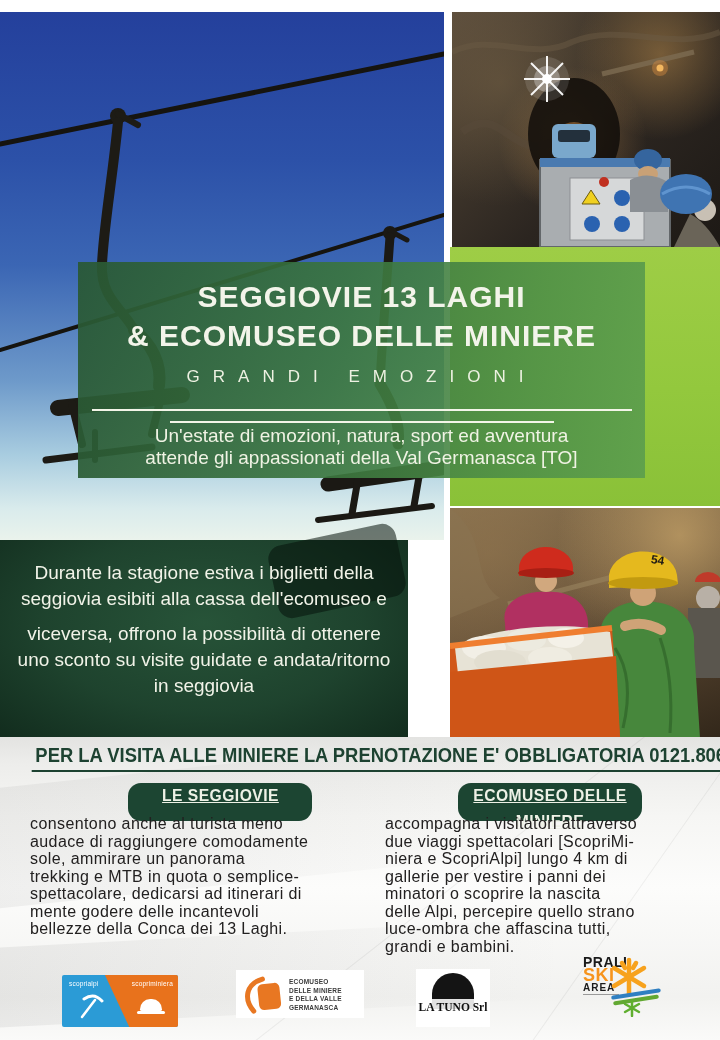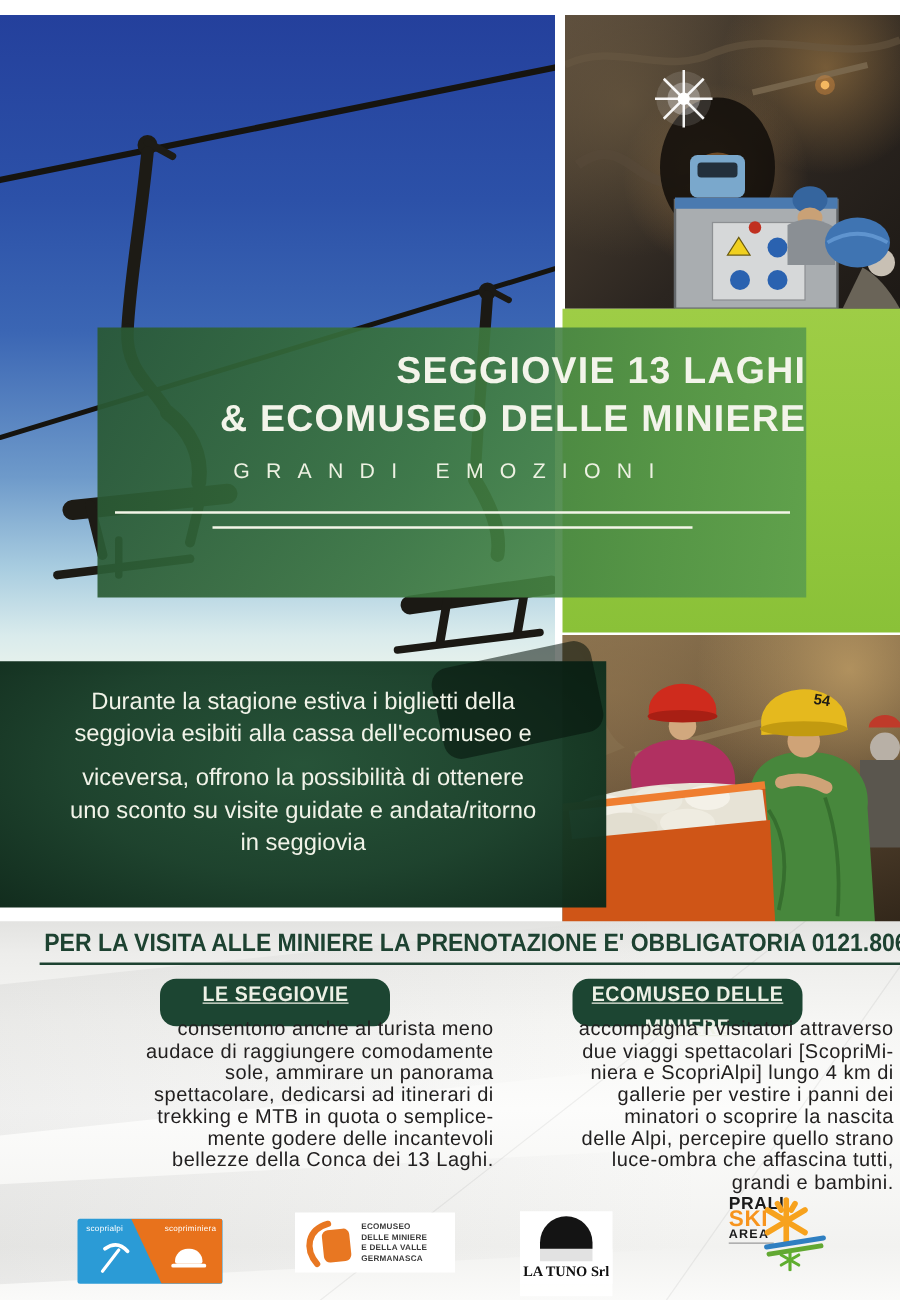--- a/index.html
+++ b/index.html
@@ -38,33 +38,33 @@
   .green-panel{
     left:450px;top:247px;width:270px;height:259px;
     background:linear-gradient(180deg,#9ecd46 0%,#93c83d 55%,#8ac138 100%);
   }
 
   
   .title-banner{
     left:78px;top:262px;width:567px;height:216px;
     background:linear-gradient(100deg,rgba(41,88,52,.93) 0%,rgba(58,117,62,.91) 45%,rgba(78,143,71,.89) 78%,rgba(90,157,78,.88) 100%);
   }
-  .banner-title{margin:15px 0 0;text-align:right;font-size:30px;line-height:39px;
+  .banner-title{margin:15px 0 0;text-align:center;font-size:30px;line-height:39px;
     font-weight:bold;letter-spacing:1px;color:#f3f4ea;}
   .banner-sub{margin:11px 0 0;text-align:center;font-size:17px;line-height:21px;
     letter-spacing:13px;color:#edf1e2;font-weight:400;}
   .wline{position:absolute;height:2px;background:#f3f5e8;}
   .line-upper{left:14px;top:147px;width:540px;}
   .line-lower{left:92px;top:159px;width:384px;}
   .banner-tagline{position:absolute;left:0;top:163px;width:100%;text-align:center;
     font-size:19px;line-height:22px;color:#f0f3e4;}
 
   
   .discount-block{
-    left:0;top:529px;width:485px;height:197px;
+    left:0;top:540px;width:408px;height:197px;
     background:radial-gradient(ellipse at 50% 42%,rgba(32,78,50,.97) 0%,rgba(23,61,39,.97) 55%,rgba(13,40,25,.98) 100%);
     color:#f1f3e8;text-align:center;
   }
   .discount-block .ghost-chair{position:absolute;right:6px;top:-6px;width:130px;height:74px;
     background:rgba(5,18,11,.55);border-radius:14px;transform:rotate(-12deg);}
   .discount-p{position:relative;font-size:19px;line-height:26px;}
   .discount-p1{margin-top:20px;}
   .discount-p2{margin-top:9px;}
 
   
@@ -90,21 +90,21 @@
     border-bottom:2px solid #1d4231;padding:0 4px 3px;white-space:nowrap;
   }
   .badge{
     position:absolute;top:46px;width:184px;height:38px;line-height:26px;
     background:#1c4532;border-radius:13px;color:#eef1e6;text-align:center;
     font-size:17px;font-weight:bold;letter-spacing:.5px;
   }
   .badge span{display:inline-block;transform:scaleX(.92);text-decoration:underline;}
   .badge-left{left:128px;}
   .badge-right{left:458px;}
-  .col-text{position:absolute;top:78px;text-align:right;color:#222020;
+  .col-text{position:absolute;top:78px;text-align:left;color:#222020;
     font-size:16px;line-height:17.5px;letter-spacing:.4px;}
   .col-left{left:30px;width:365px;}
   .col-right{left:385px;width:330px;}
 
   
   .scopri-logo{position:absolute;left:62px;top:238px;width:116px;height:52px;
     background:#2b9bd6;overflow:hidden;border-radius:2px;}
   .scopri-orange{position:absolute;left:0;top:0;width:100%;height:100%;
     background:#e8721c;clip-path:polygon(37% 0,100% 0,100% 100%,58% 100%);}
   .scopri-label{position:absolute;top:5px;font-size:6.5px;color:#fff;letter-spacing:.2px;}
@@ -117,21 +117,21 @@
 
   .ecomuseo-logo{position:absolute;left:236px;top:233px;width:128px;height:48px;background:#fff;}
   .ecomuseo-text{position:absolute;left:53px;top:8px;font-size:6.5px;line-height:8.5px;
     font-weight:bold;color:#3b3b3b;letter-spacing:.2px;}
 
   .latuno-logo{position:absolute;left:416px;top:232px;width:74px;height:58px;background:#fff;}
   .tunnel-shape{position:absolute;left:16px;top:4px;width:42px;height:36px;background:#141414;
     border-radius:21px 21px 0 0;}
   .latuno-label{position:absolute;left:0;top:30px;width:74px;text-align:center;
     font-family:"Liberation Serif",serif;font-weight:bold;font-size:11.5px;color:#101010;
-    background:rgba(255,255,255,.88);padding:13px 0;}
+    background:rgba(255,255,255,.88);padding:2px 0;}
 
   .prali-logo{position:absolute;left:583px;top:218px;width:92px;height:80px;}
   .prali-l1{font-size:14px;font-weight:800;color:#1a1a1a;line-height:14px;letter-spacing:.5px;}
   .prali-l2{font-size:18px;font-weight:800;color:#f7941d;line-height:13px;letter-spacing:.5px;}
   .prali-l3{font-size:10px;font-weight:800;color:#1a1a1a;line-height:11px;letter-spacing:1px;}
   .prali-rule{width:36px;height:1px;background:#9a9a9a;margin-top:1px;}
   .prali-flake-big{position:absolute;left:26px;top:2px;}
   .prali-flake-small{position:absolute;left:40px;top:44px;}
   .prali-wave-blue{position:absolute;left:28px;top:37px;width:50px;height:4px;background:#2f7fc1;
     border-radius:2px;transform:rotate(-9deg);}
@@ -256,20 +256,24 @@
   <div class="abs title-banner">
     <div class="banner-title">
         <div>SEGGIOVIE 13 LAGHI</div>
         <div>&amp; ECOMUSEO DELLE MINIERE</div>
       </div>
     <div class="banner-sub">
         <div>GRANDI EMOZIONI</div>
       </div>
     <div class="wline line-upper"></div>
     <div class="wline line-lower"></div>
+    <div class="banner-tagline">
+        <div>Un'estate di emozioni, natura, sport ed avventura</div>
+        <div>attende gli appassionati della Val Germanasca [TO]</div>
+      </div>
   </div>
 
   <div class="abs discount-block">
     <div class="ghost-chair"></div>
     <div class="discount-p discount-p1">
         <div>Durante la stagione estiva i biglietti della</div>
         <div>seggiovia esibiti alla cassa dell'ecomuseo e</div>
       </div>
     <div class="discount-p discount-p2">
         <div>viceversa, offrono la possibilità di ottenere</div>
@@ -292,22 +296,22 @@
       <span>LE SEGGIOVIE</span>
     </div>
     <div class="badge badge-right">
       <span>ECOMUSEO DELLE MINIERE</span>
     </div>
 
     <div class="col-text col-left">
         <div>consentono anche al turista meno</div>
         <div>audace di raggiungere comodamente</div>
         <div>sole, ammirare un panorama</div>
+        <div>trekking e MTB in quota o semplice-</div>
         <div>spettacolare, dedicarsi ad itinerari di</div>
-        <div>trekking e MTB in quota o semplice-</div>
         <div>mente godere delle incantevoli</div>
         <div>bellezze della Conca dei 13 Laghi.</div>
       </div>
     <div class="col-text col-right">
         <div>accompagna i visitatori attraverso</div>
         <div>due viaggi spettacolari [ScopriMi-</div>
         <div>niera e ScopriAlpi] lungo 4 km di</div>
         <div>gallerie per vestire i panni dei</div>
         <div>minatori o scoprire la nascita</div>
         <div>delle Alpi, percepire quello strano</div>

